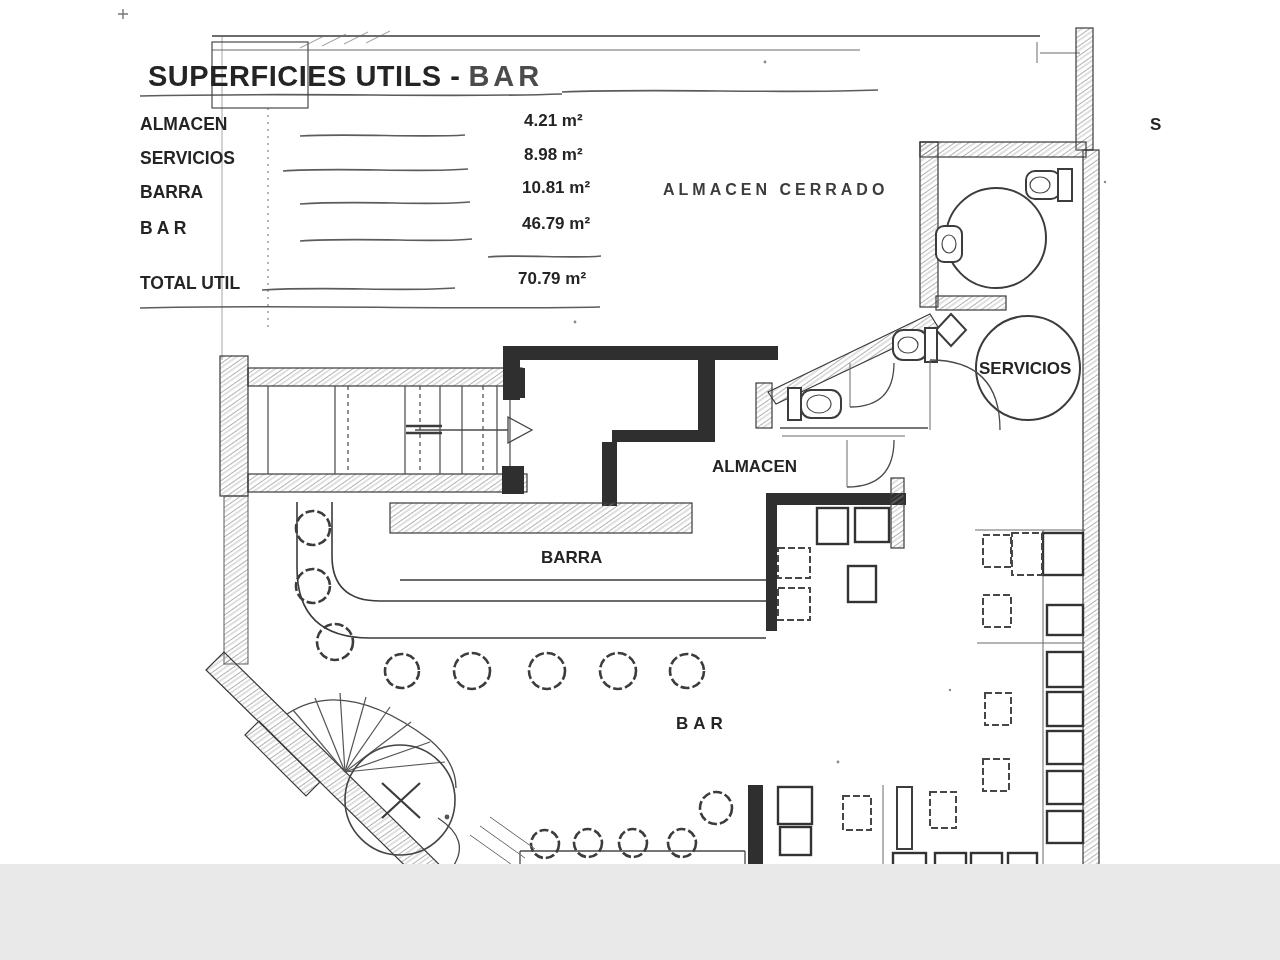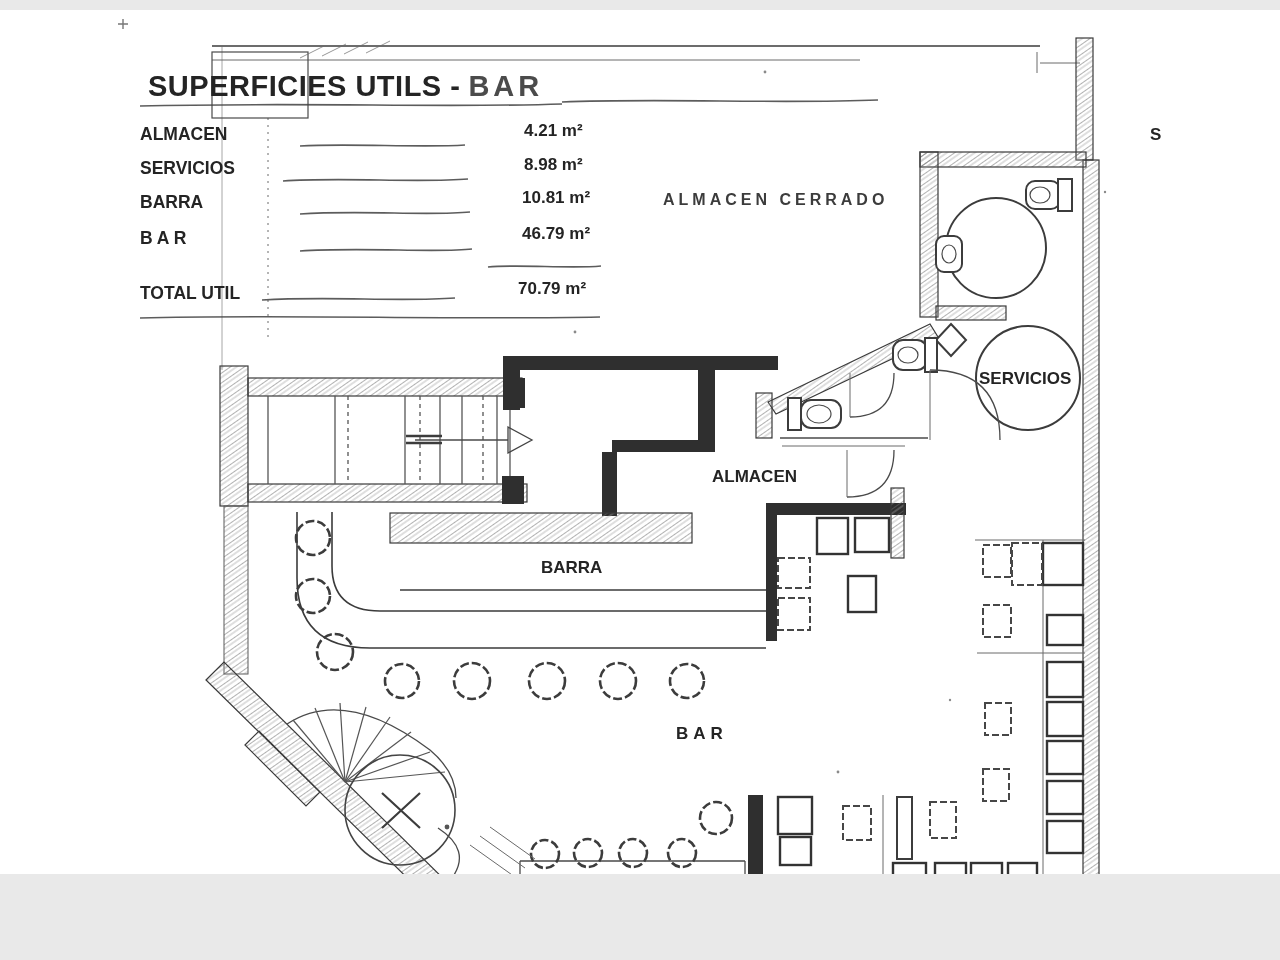--- a/index.html
+++ b/index.html
@@ -1,18 +1,18 @@
 <!DOCTYPE html>
 <html><head>
 <meta charset="utf-8">
 <style>
   html,body{margin:0;padding:0;background:#e9e9e9;}
   .stage{
     position:relative;width:1280px;height:864px;background:#ffffff;
-    font-family:"Liberation Sans", sans-serif;overflow:hidden;margin:10px auto;
+    font-family:"Liberation Sans", sans-serif;overflow:hidden;margin:0 auto;
   }
   svg{position:absolute;left:0;top:0;}
   text{font-family:"Liberation Sans", sans-serif;fill:#242424;}
   .ttl{font-size:29px;font-weight:bold;letter-spacing:.5px;}
   .ttl-hand{font-weight:bold;fill:#4b4b4b;letter-spacing:4px;}
   .leg{font-size:17.5px;font-weight:bold;}
   .legv{font-size:17px;font-weight:bold;}
   .plab{font-size:17px;font-weight:bold;}
   .hand{font-size:16px;font-weight:bold;fill:#3c3c3c;letter-spacing:4px;}
   .wall{fill:url(#h1);stroke:#3a3a3a;stroke-width:1.2;}

